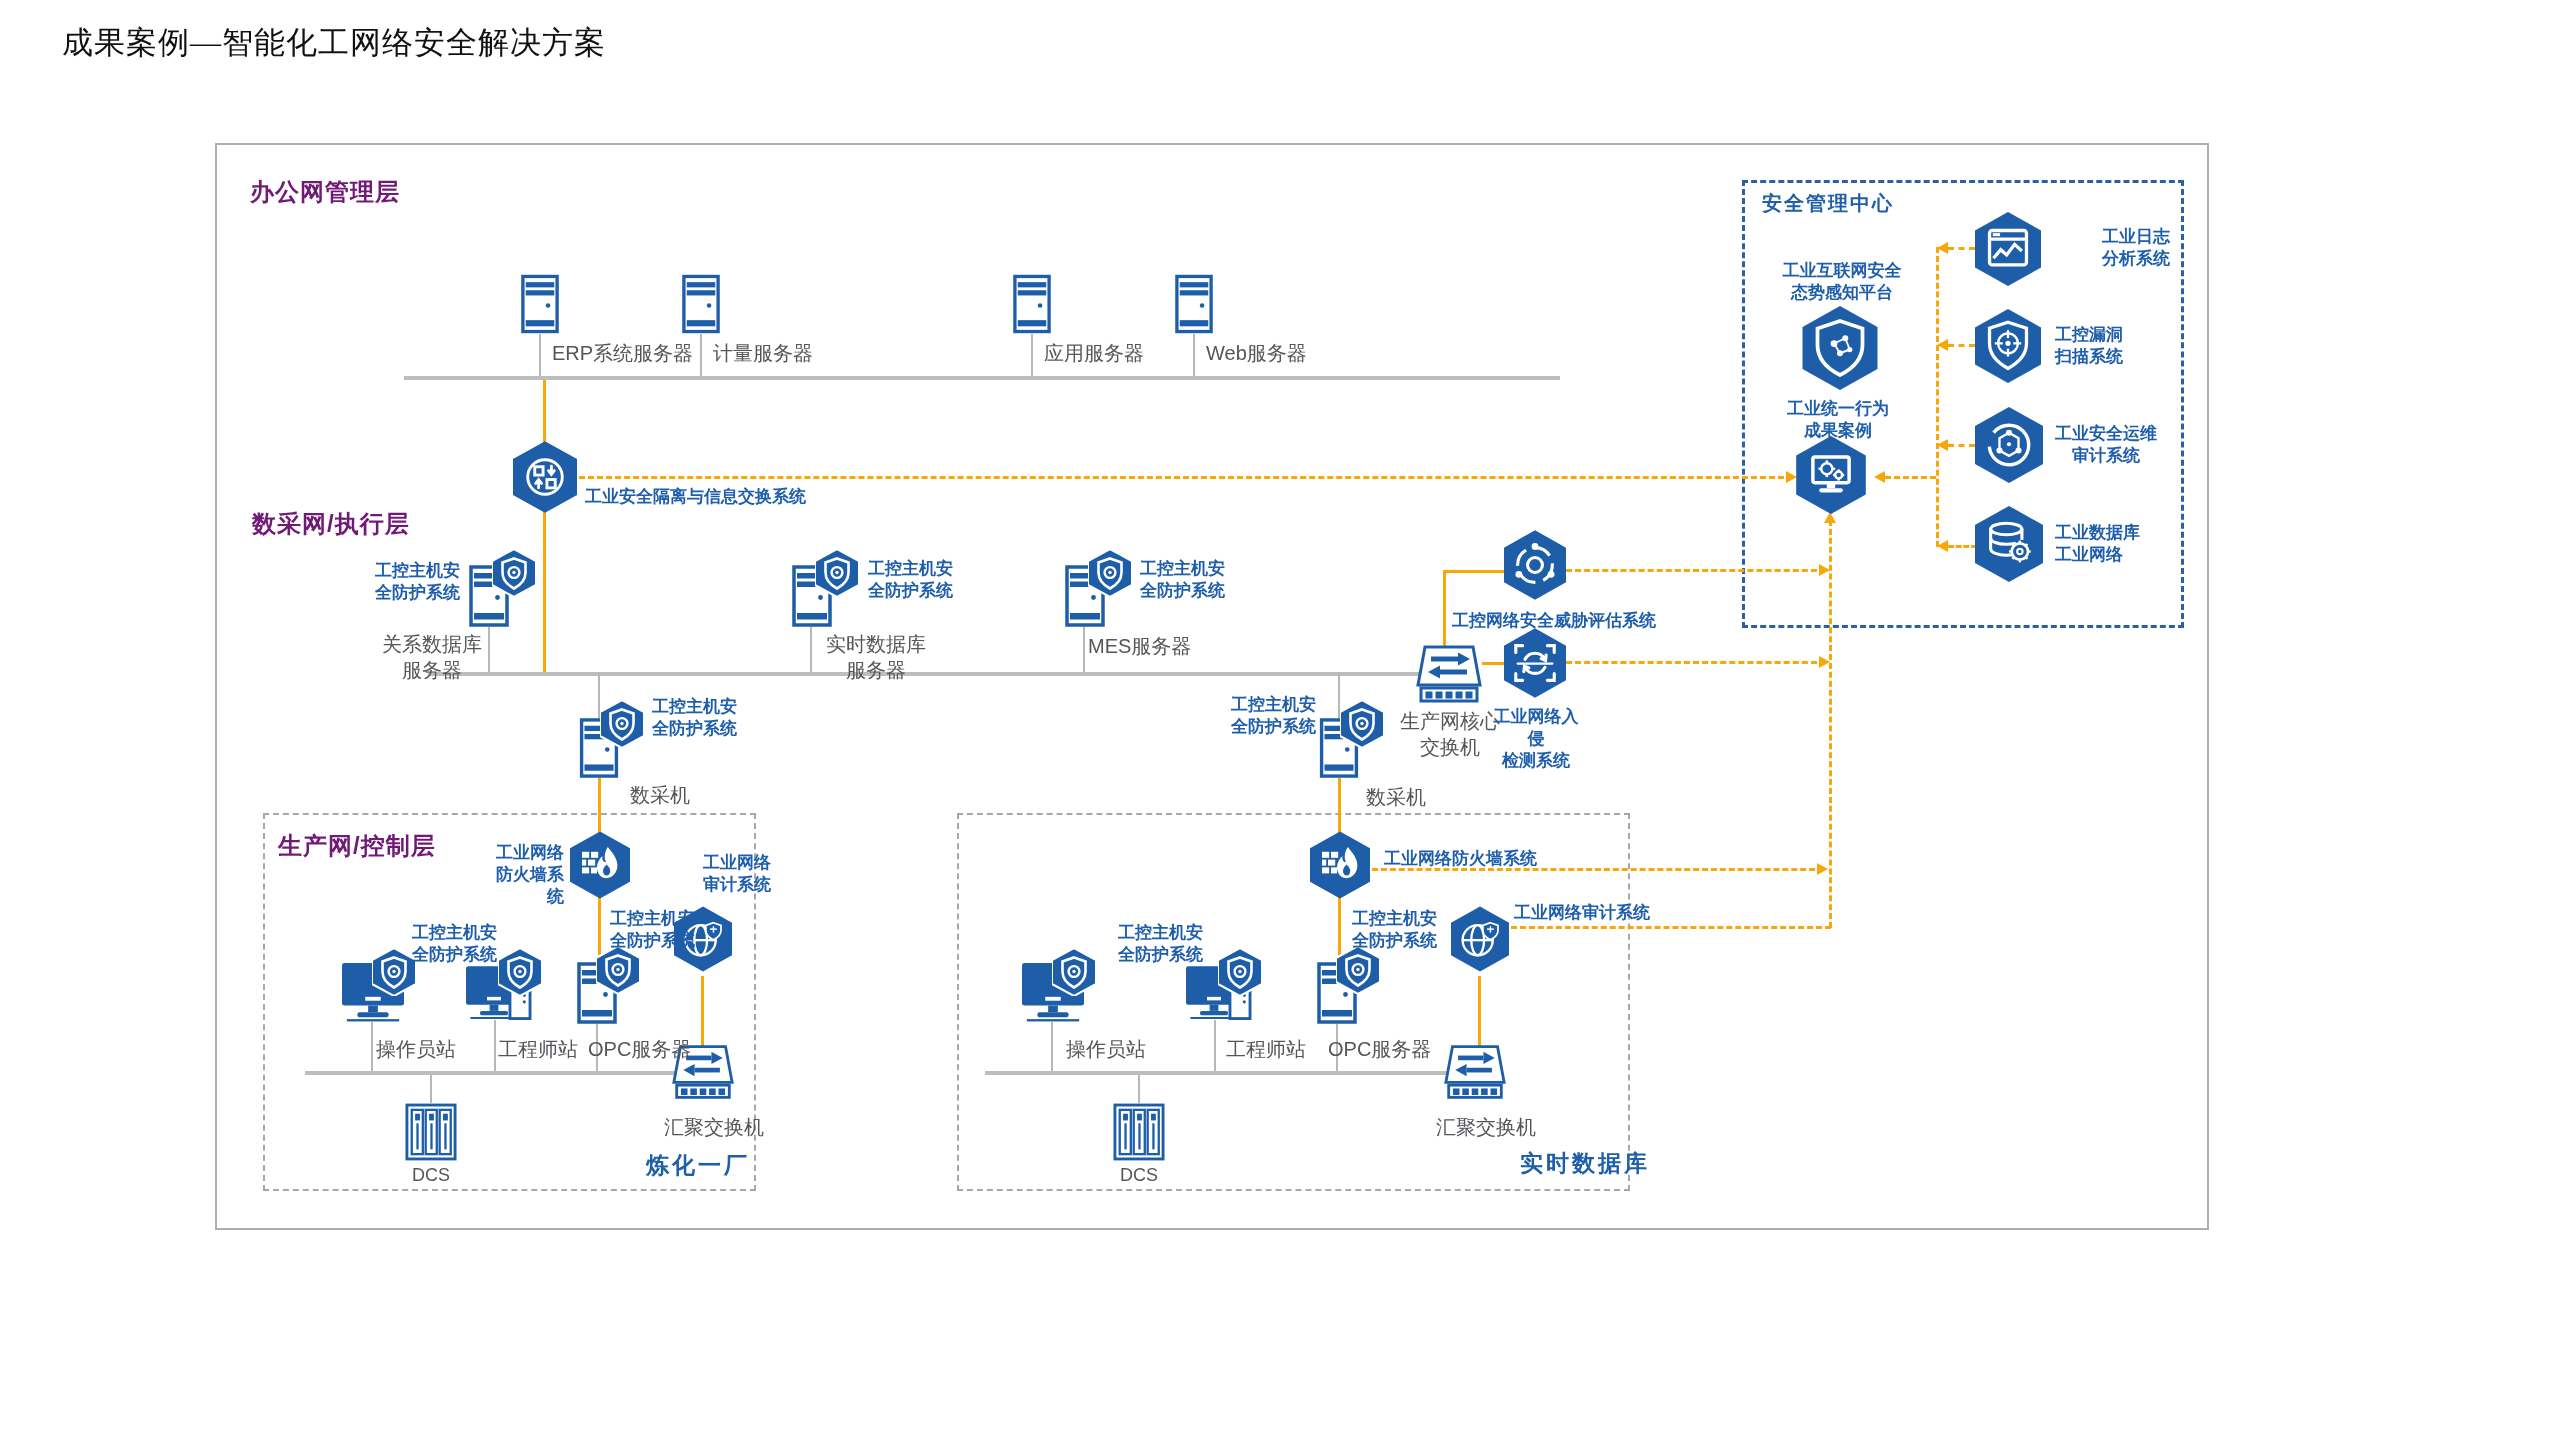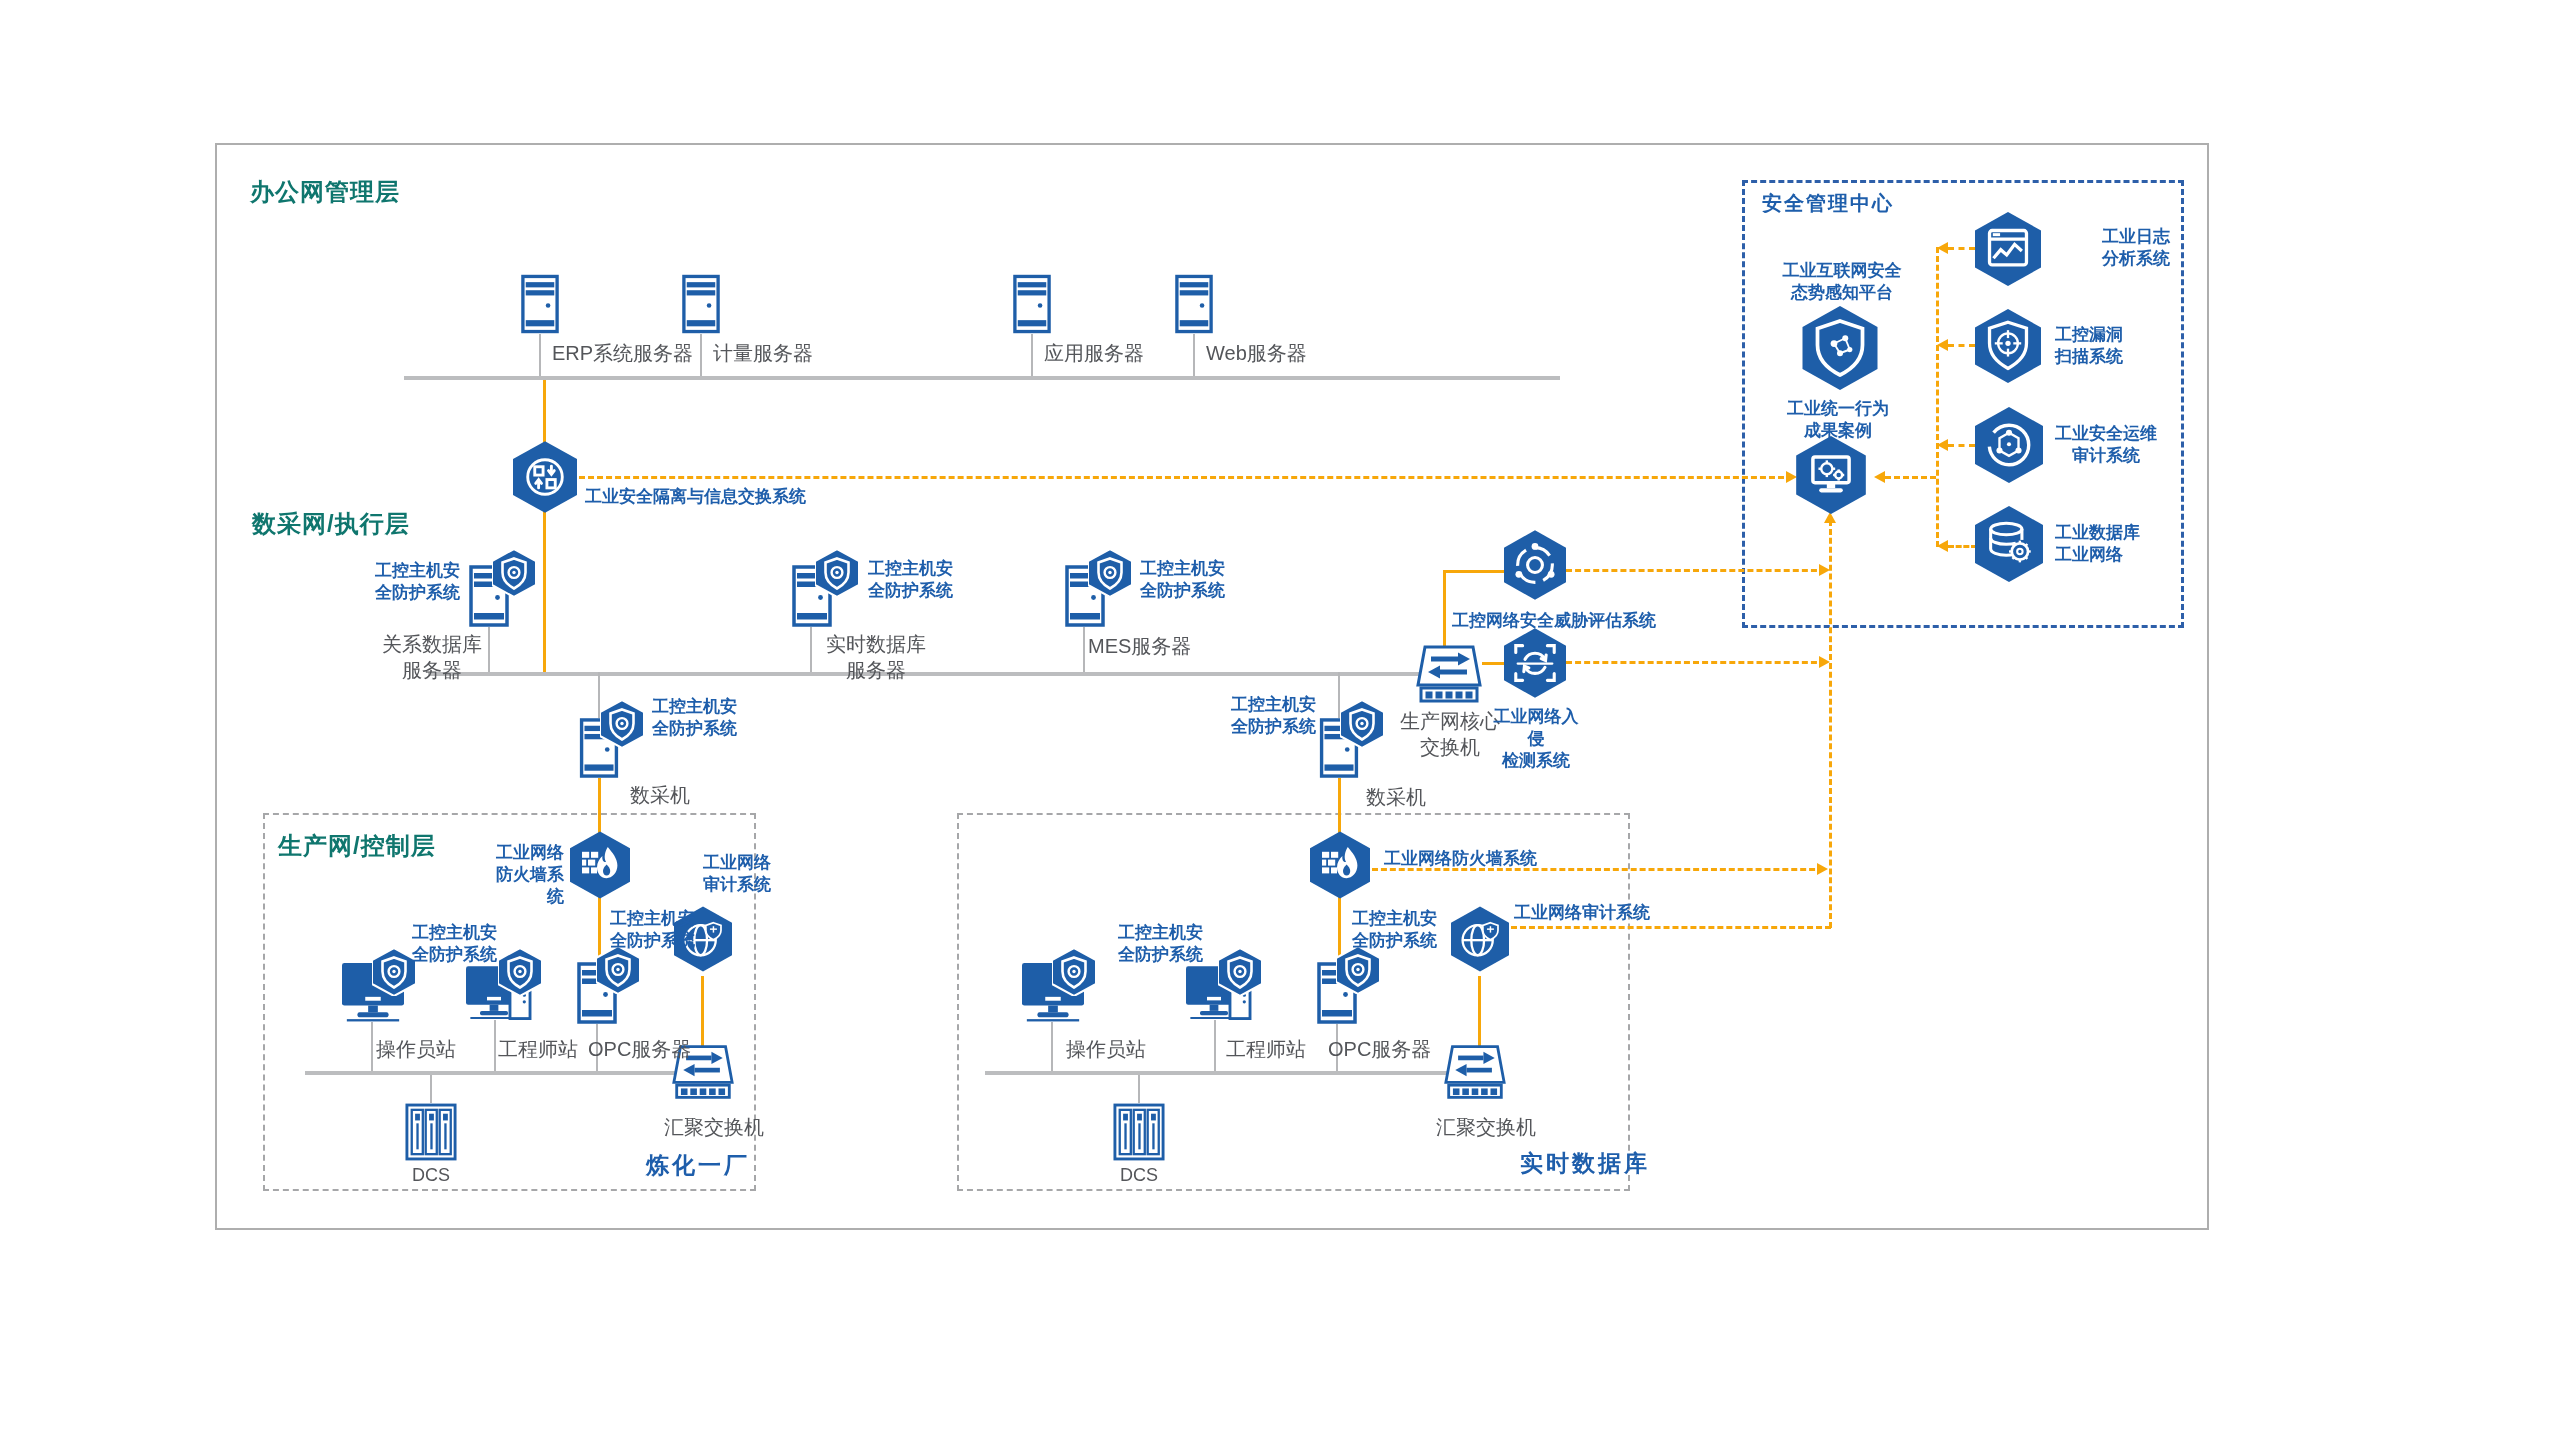--- a/index.html
+++ b/index.html
@@ -1,21 +1,21 @@
 <!DOCTYPE html>
 <html><head>
 <meta charset="utf-8">
 <style>
   html,body{margin:0;padding:0;background:#fff;}
   .canvas{position:relative;width:2560px;height:1440px;background:#fff;overflow:hidden;
           font-family:"Liberation Sans","DejaVu Sans",sans-serif;}
   .title{position:absolute;left:62px;top:22px;font-family:"Liberation Serif","DejaVu Serif",serif;
          font-size:31px;font-weight:500;color:#111;letter-spacing:1px;}
   .outer{position:absolute;left:215px;top:143px;width:1990px;height:1083px;border:2px solid #aeaeae;background:#fff;}
-  .layer{position:absolute;font-size:24px;font-weight:700;color:#0f766e;letter-spacing:1px;z-index:5;}
+  .layer{position:absolute;font-size:24px;font-weight:700;color:#701a75;letter-spacing:1px;z-index:5;}
   .fname{position:absolute;font-size:23px;font-weight:700;color:#1E5EAB;letter-spacing:3px;z-index:5;}
   .sc-title{position:absolute;font-size:20px;font-weight:700;color:#1E5EAB;letter-spacing:2px;z-index:5;}
   .lg{position:absolute;font-size:20px;color:#54565a;line-height:1.3;white-space:pre-line;z-index:5;}
   .lb{position:absolute;font-size:17px;font-weight:700;color:#1E5EAB;line-height:1.28;white-space:pre-line;z-index:5;}
   .tar{text-align:right;}  .tac{text-align:center;}
   .h-gray{position:absolute;background:#bcbdbf;height:4px;z-index:1;}
   .v-gray{position:absolute;background:#b6b7b9;width:2px;z-index:1;}
   .v-orange{position:absolute;background:#F7A70A;width:3px;z-index:1;}
   .h-orange{position:absolute;background:#F7A70A;height:3px;z-index:1;}
   .dash-h{position:absolute;height:0;border-top:3px dashed #F7A70A;z-index:1;}
@@ -86,20 +86,21 @@
         <rect x="11.8" y="21" width="2.4" height="27"></rect>
           <rect x="26.3" y="21" width="2.4" height="27"></rect>
           <rect x="40.8" y="21" width="2.4" height="27"></rect>
       </g>
     </g>
   </defs>
 </svg>
 
 <div class="canvas">
 
+  <div class="title">成果案例—智能化工网络安全解决方案</div>
 
   <div class="outer"></div>
 
   <div class="layer" style="left:250px;top:176px;">办公网管理层</div>
 
   <div class="h-gray" style="left:404px;top:376px;width:1156px;"></div>
   <div class="v-gray" style="left:539px;top:334px;height:42px;"></div>
   <div class="v-gray" style="left:700px;top:334px;height:42px;"></div>
   <div class="v-gray" style="left:1031px;top:334px;height:42px;"></div>
   <div class="v-gray" style="left:1193px;top:334px;height:42px;"></div>

